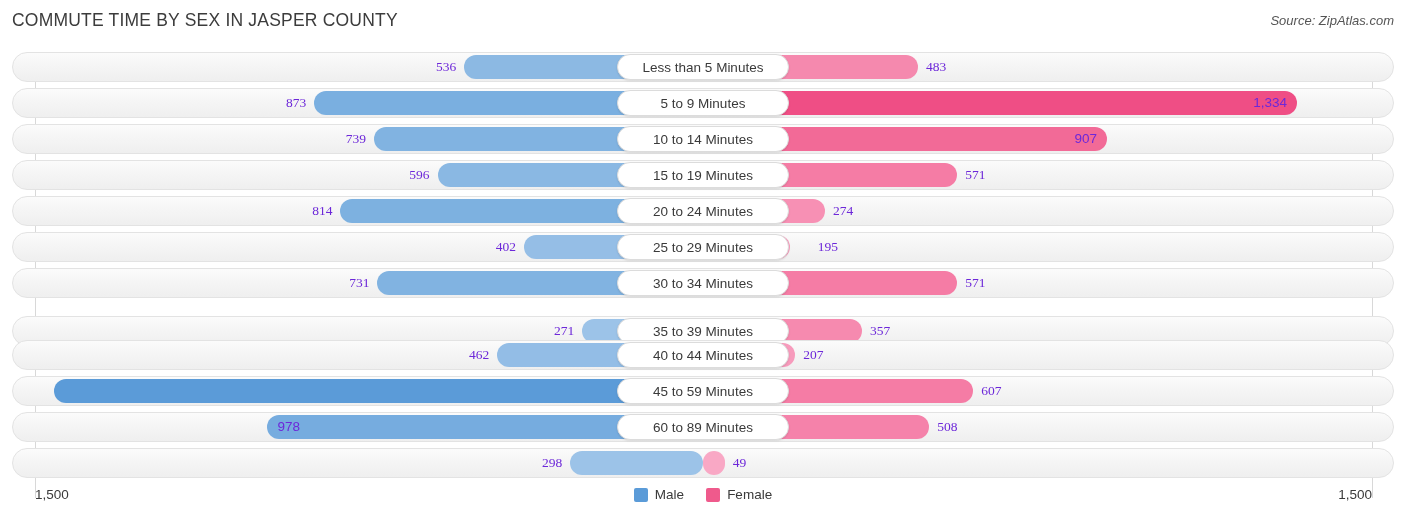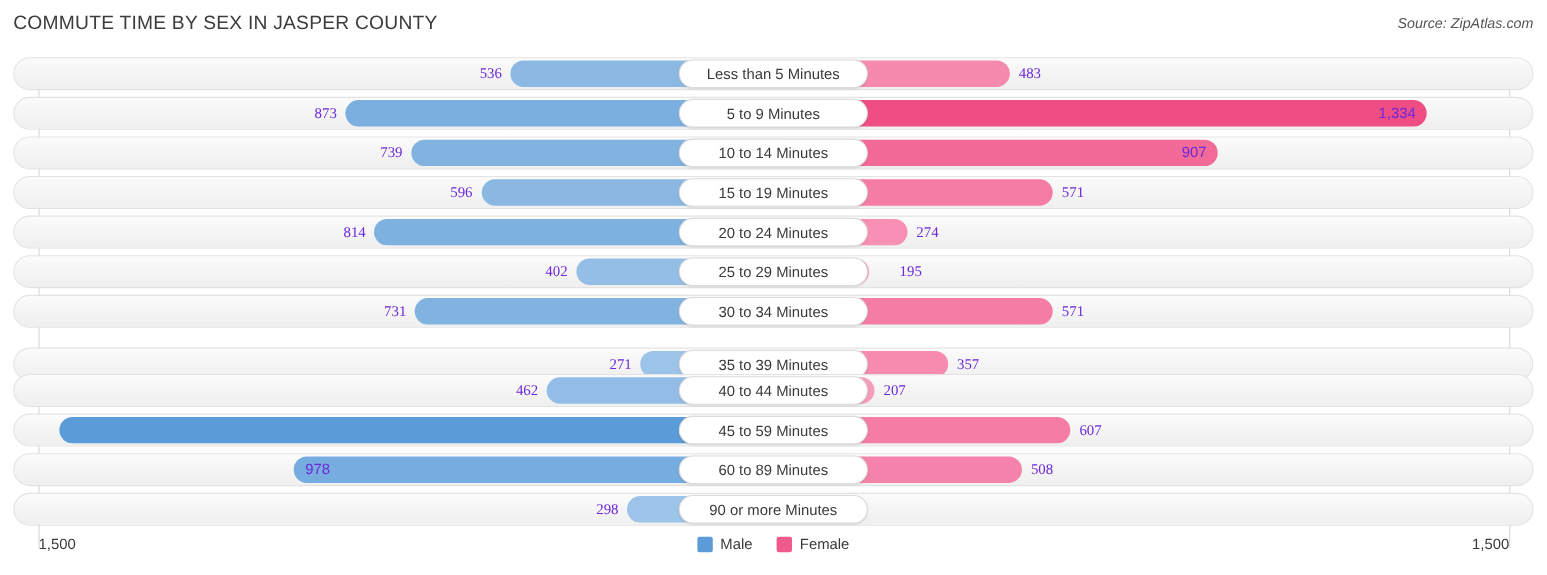--- a/index.html
+++ b/index.html
@@ -257,21 +257,20 @@
       <div class="bar female" style="left: 691px; width: 226.229px; background: rgb(245, 130, 170);"></div>
       <div class="bar-value outside" style="left: 925.229px;">508</div>
       <div class="cat-label" style="left: 605px; width: 172px;">60 to 89 Minutes</div>
     </div>
     <div class="row" style="top: 396px;">
       <div class="track"></div>
       <div class="bar male" style="left: 558.291px; width: 132.709px; background: rgb(156, 195, 232);"></div>
       <div class="bar-value outside" style="left: 550.291px; transform: translateX(-100%);">298</div>
       <div class="bar female" style="left: 691px; width: 21.8213px; background: rgb(249, 168, 197);"></div>
       <div class="bar-value outside" style="left: 720.821px;">49</div>
-      <div class="cat-label" style="left: 605px; width: 172px;">90 or more Minutes</div>
     </div>
   </div>
 
 <div class="footer">
   <div class="axis-min">1,500</div>
   <div class="axis-max">1,500</div>
   <div class="legend">
     <div class="legend-item">
       <span class="swatch" id="sw-male" style="background: rgb(91, 155, 216);"></span>
       <span>Male</span>

